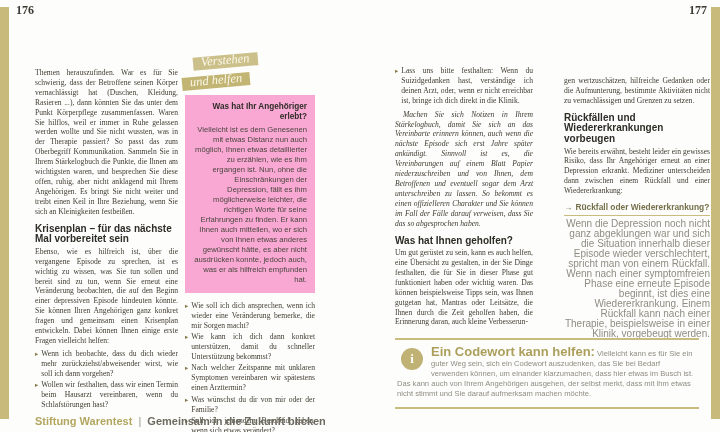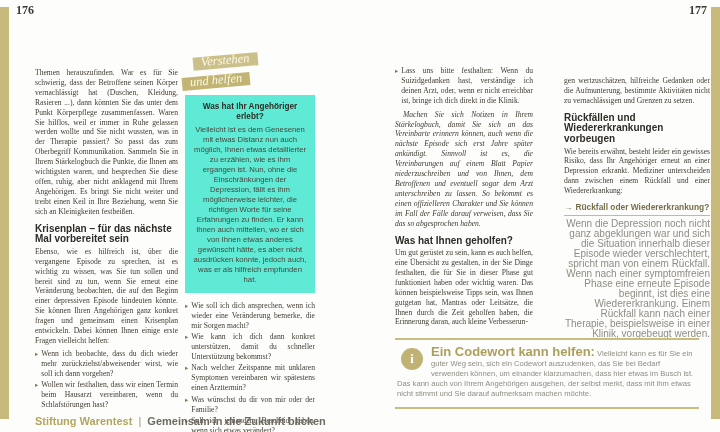--- a/index.html
+++ b/index.html
@@ -28,22 +28,22 @@
   .bullet{display:flex;margin-bottom:1.5px;}
   .bullet .marker{color:#8a7c4e;font-size:6.5px;line-height:9.9px;margin-right:3px;flex:none;}
   .bullet .btext{flex:1;text-align:justify;}
 
   .ribbon-wrap{position:relative;height:42px;text-align:left;}
   .ribbon{position:absolute;font-style:italic;font-size:12.5px;color:#fbf8ea;
           padding:1px 8px 2px;white-space:nowrap;}
   .ribbon.r1{background:#ccc08a;transform:rotate(-5deg);left:8px;top:2px;}
   .ribbon.r2{background:#c2b573;transform:rotate(-5deg);left:-3px;top:22px;}
 
-  .beige-box{background:#5eead4;padding:7px 8px 8px;font-family:"Liberation Sans",sans-serif;
-             text-align:center;color:#4a473e;font-size:7.7px;line-height:10px;}
+  .beige-box{background:#f9a8d4;padding:7px 8px 8px;font-family:"Liberation Sans",sans-serif;
+             text-align:right;color:#4a473e;font-size:7.7px;line-height:10px;}
   .beige-box h4{margin:0 0 3px;font-size:8.2px;color:#2e2c26;}
   .beige-box p{margin:0;}
   .col-l2 .bullets{margin-top:8px;}
 
   .callout{margin-top:6px;font-family:"Liberation Sans",sans-serif;text-align:left;}
   .callout-head{display:flex;gap:3px;color:#75704a;font-weight:700;font-size:8.4px;
                 line-height:10.4px;border-bottom:1.5px solid #c9bc7e;padding-bottom:3px;}
   .callout-head .arrow{flex:none;}
   .callout-text{margin:3px 0 0;color:#8f8c82;font-size:10px;line-height:10px;text-align:right;}
 

